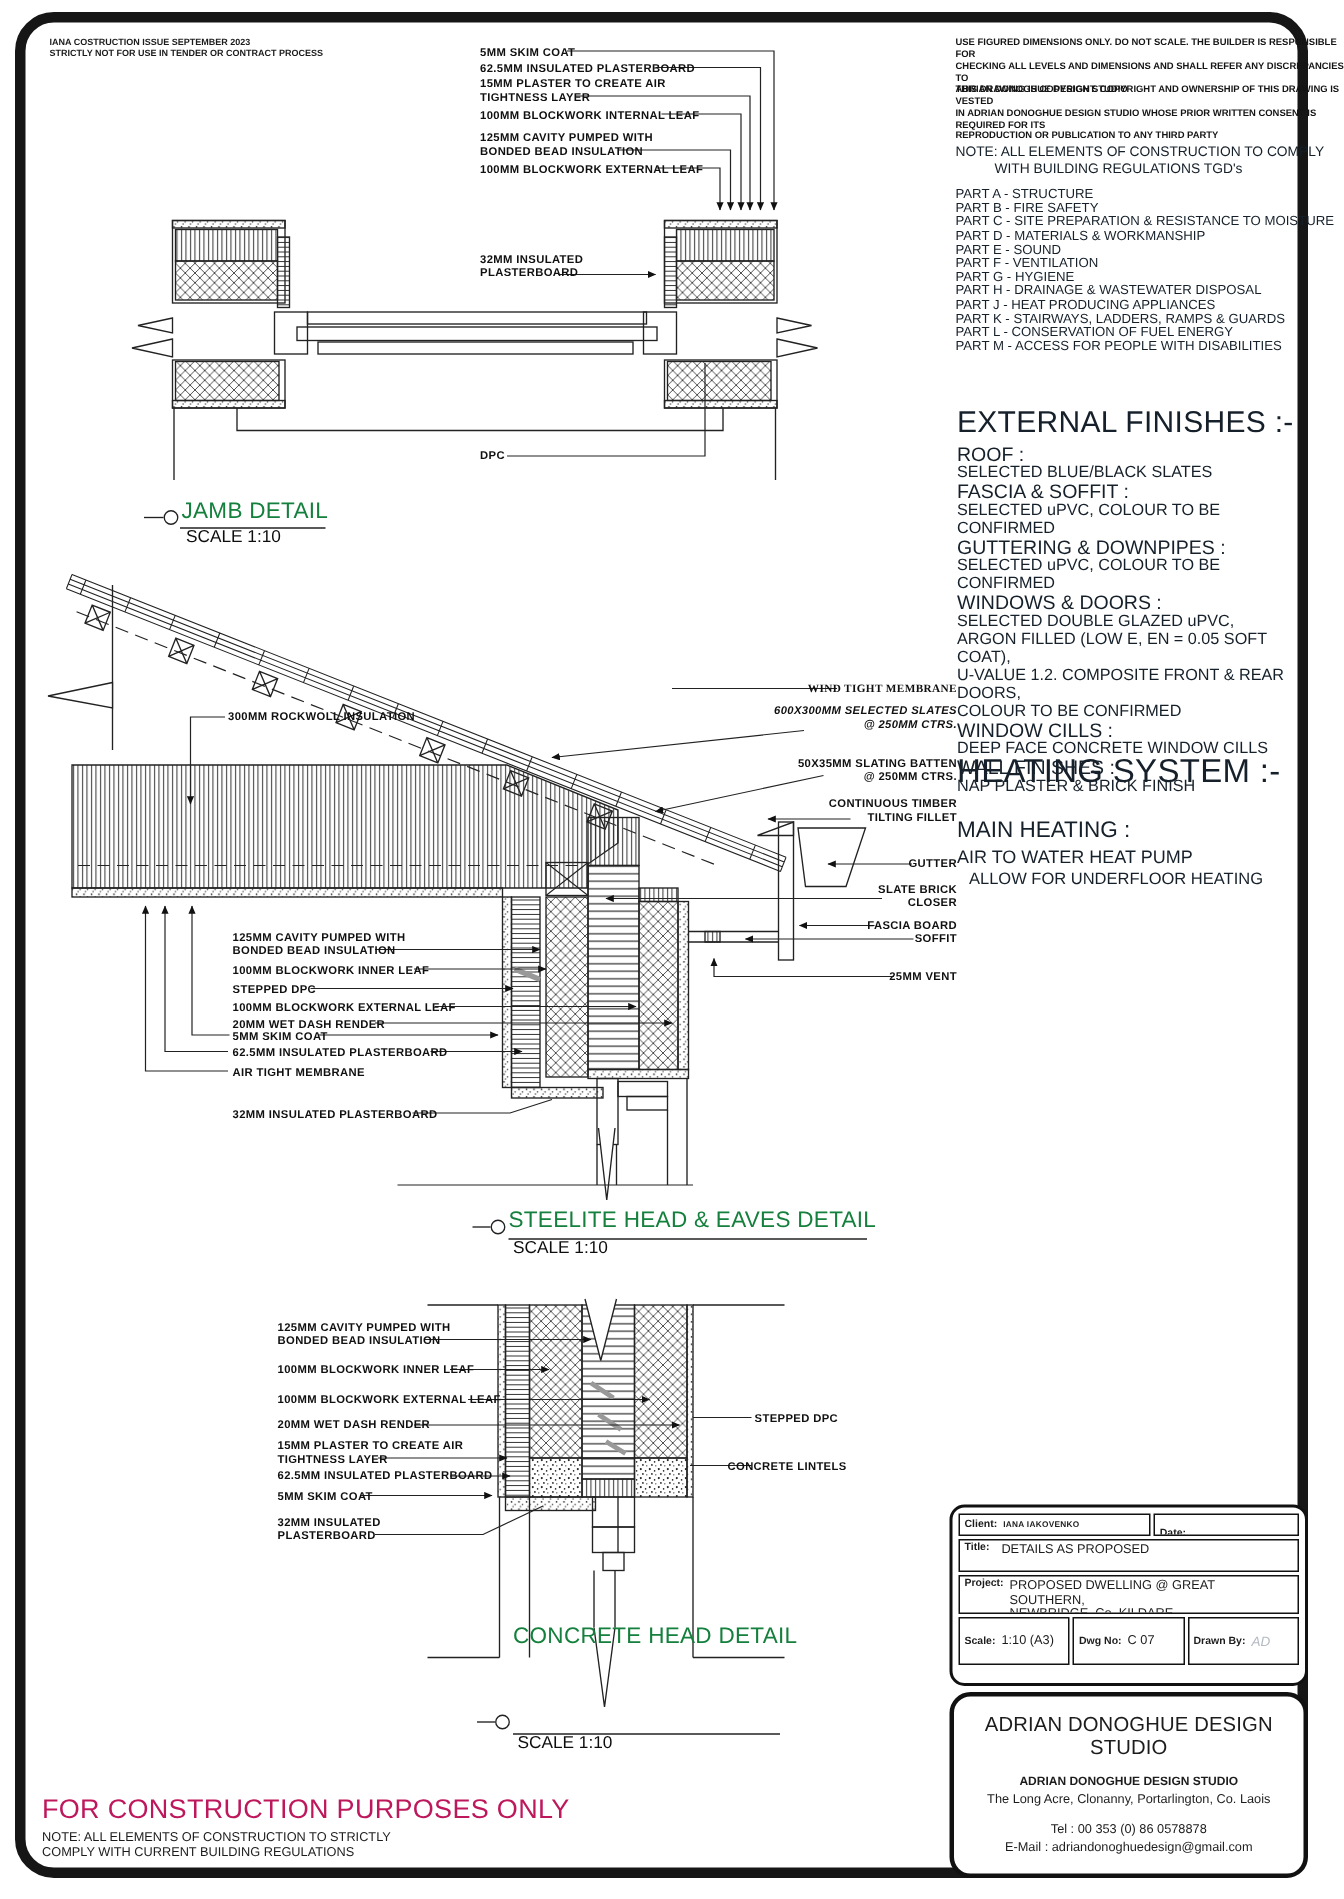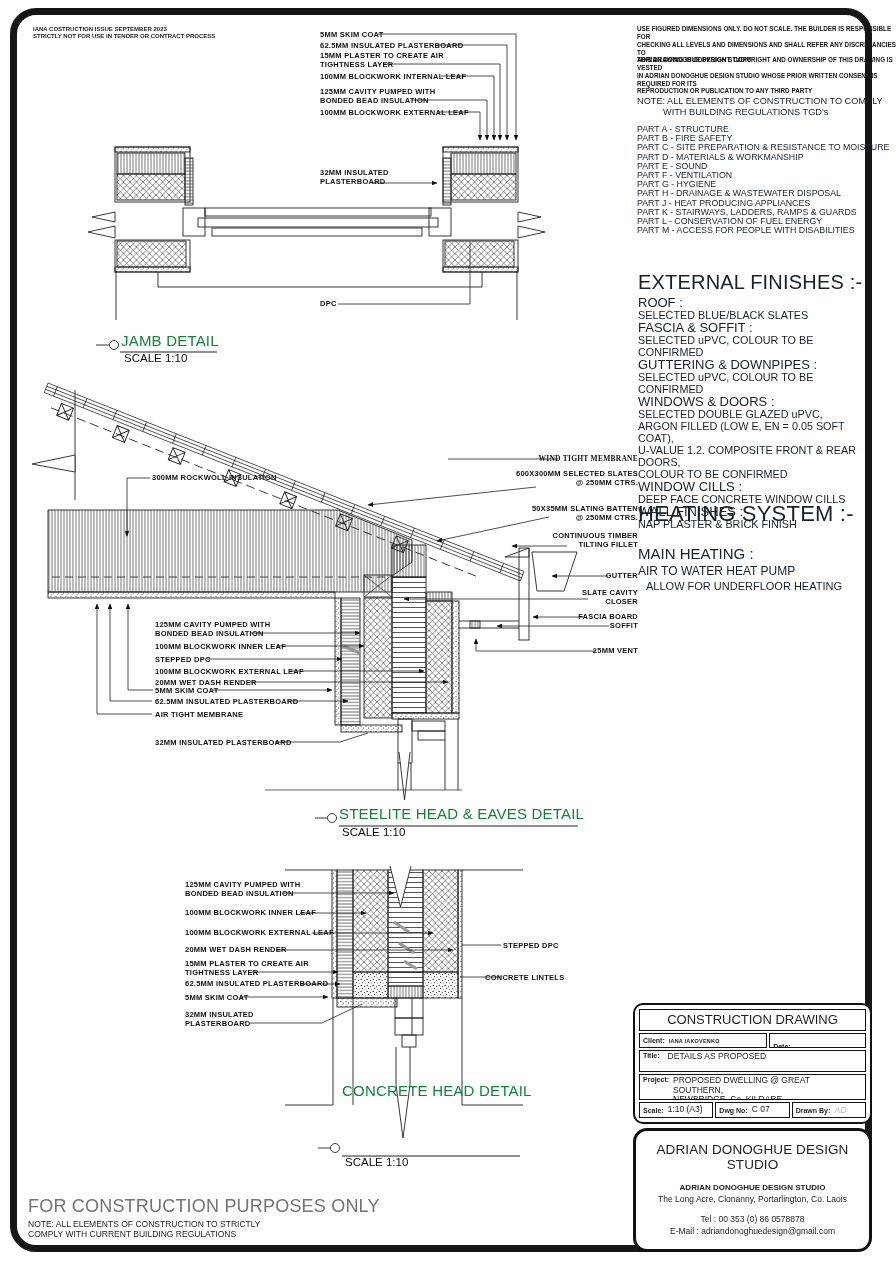--- a/index.html
+++ b/index.html
@@ -21,21 +21,21 @@
   .fin {position:absolute; left:638px; top:271px; width:242px; color:#16202a;}
   .fin-h {font-size:20px; letter-spacing:.2px; margin-bottom:2px;}
   .fin-label {font-size:13px; line-height:13px; margin-top:0px;}
   .fin-value {font-size:10.8px; line-height:12px; white-space:pre-line;}
   .heat {position:absolute; left:638px; top:501px; color:#16202a;}
   .heat-h {font-size:22px; letter-spacing:.2px;}
   .heat-s {font-size:15px; margin-top:18px;}
   .heat-l1 {font-size:12px; margin-top:2px;}
   .heat-l2 {font-size:11px; margin-top:2px; padding-left:8px;}
   .footer {position:absolute; left:28px; top:1196px;}
-  .footer-h {font-size:18px; letter-spacing:.2px; color:#737373;}
+  .footer-h {font-size:18px; letter-spacing:.2px; color:#be185d;}
   .footer-n {font-size:8.5px; line-height:10px; margin-top:2px;}
   .tblock {position:absolute; left:633px; top:1003px; width:239px; height:121px; box-sizing:border-box;
            border:2.5px solid #111; border-radius:10px; padding:4px; background:#fff;}
   .tb-head {border:1.4px solid #111; height:20px; line-height:20px; text-align:center; font-size:13px; margin-bottom:2px;}
   .tb-row {display:flex; gap:2px; margin-bottom:2px;}
   .tb-cell {border:1.4px solid #111; box-sizing:border-box; padding:1px 3px; overflow:hidden;}
   .tb-lab {font-size:7px; font-weight:bold;}
   .tb-val {font-size:8.5px; line-height:9.5px; white-space:pre-line;}
   .tb-val-sm {font-size:5.5px; font-weight:bold; letter-spacing:.2px;}
   .drawn-val {color:#b5bac3; font-style:italic; font-size:9px;}
@@ -307,28 +307,28 @@
   <div class="lbl" style="left:155px;top:642px;">100MM BLOCKWORK INNER LEAF</div>
   <div class="lbl" style="left:155px;top:655px;">STEPPED DPC</div>
   <div class="lbl" style="left:155px;top:667px;">100MM BLOCKWORK EXTERNAL LEAF</div>
   <div class="lbl" style="left:155px;top:678px;">20MM WET DASH RENDER</div>
   <div class="lbl" style="left:155px;top:686px;">5MM SKIM COAT</div>
   <div class="lbl" style="left:155px;top:697px;">62.5MM INSULATED PLASTERBOARD</div>
   <div class="lbl" style="left:155px;top:710px;">AIR TIGHT MEMBRANE</div>
   <div class="lbl" style="left:155px;top:738px;">32MM INSULATED PLASTERBOARD</div>
 
   <div class="lbl lbl-r" style="right:258px;top:454px;font-family:Liberation Serif, serif;">WIND TIGHT MEMBRANE</div>
-  <div class="lbl lbl-r" style="right:258px;top:469px;">600X300MM SELECTED SLATES
+  <div class="lbl lbl-r" style="right:258px;top:469px;font-style:italic;">600X300MM SELECTED SLATES
 @ 250MM CTRS.</div>
   <div class="lbl lbl-r" style="right:258px;top:504px;">50X35MM SLATING BATTEN
 @ 250MM CTRS.</div>
   <div class="lbl lbl-r" style="right:258px;top:531px;">CONTINUOUS TIMBER
 TILTING FILLET</div>
   <div class="lbl lbl-r" style="right:258px;top:571px;">GUTTER</div>
-  <div class="lbl lbl-r" style="right:258px;top:588px;">SLATE CAVITY
+  <div class="lbl lbl-r" style="right:258px;top:588px;">SLATE BRICK
 CLOSER</div>
   <div class="lbl lbl-r" style="right:258px;top:612px;">FASCIA BOARD</div>
   <div class="lbl lbl-r" style="right:258px;top:621px;">SOFFIT</div>
   <div class="lbl lbl-r" style="right:258px;top:646px;">25MM VENT</div>
   <div class="dtitle" style="left:339px;top:805px;">STEELITE HEAD &amp; EAVES DETAIL</div>
   <div class="dscale" style="left:342px;top:826px;">SCALE 1:10</div>
 
   <div class="fin">
     <div class="fin-h">EXTERNAL FINISHES :-</div>
     <div class="fin-label">ROOF :</div>
@@ -371,21 +371,20 @@
   <div class="dtitle" style="left:342px;top:1082px;">CONCRETE HEAD DETAIL</div>
   <div class="dscale" style="left:345px;top:1156px;">SCALE 1:10</div>
 
   <div class="footer">
     <div class="footer-h">FOR CONSTRUCTION PURPOSES ONLY</div>
     <div class="footer-n">NOTE: ALL ELEMENTS OF CONSTRUCTION TO STRICTLY</div>
     <div class="footer-n" style="margin-top:0;">COMPLY WITH CURRENT BUILDING REGULATIONS</div>
   </div>
 
   <div class="tblock">
-    <div class="tb-head">CONSTRUCTION DRAWING</div>
     <div class="tb-row" style="height:15px;">
       <div class="tb-cell" style="flex:1.15;display:flex;gap:4px;align-items:center;">
         <span class="tb-lab">Client:</span>
         <span class="tb-val-sm">IANA IAKOVENKO</span>
       </div>
       <div class="tb-cell" style="flex:0.85;">
         <span class="tb-lab">Date:</span>
       </div>
     </div>
     <div class="tb-row" style="height:22px;">
@@ -394,21 +393,21 @@
         <span class="tb-val">DETAILS AS PROPOSED</span>
       </div>
     </div>
     <div class="tb-row" style="height:26px;">
       <div class="tb-cell" style="flex:1;display:flex;gap:4px;">
         <span class="tb-lab">Project:</span>
         <span class="tb-val">PROPOSED DWELLING @ GREAT SOUTHERN,
 NEWBRIDGE, Co. KILDARE</span>
       </div>
     </div>
-    <div class="tb-row" style="height:16px;margin-bottom:0;">
+    <div class="tb-row" style="height:32px;margin-bottom:0;">
       <div class="tb-cell" style="flex:1;display:flex;gap:4px;align-items:center;">
         <span class="tb-lab">Scale:</span>
         <span class="tb-val">1:10 (A3)</span>
       </div>
       <div class="tb-cell" style="flex:1;display:flex;gap:4px;align-items:center;">
         <span class="tb-lab">Dwg No:</span>
         <span class="tb-val">C 07</span>
       </div>
       <div class="tb-cell" style="flex:1;display:flex;gap:4px;align-items:center;">
         <span class="tb-lab">Drawn By:</span>

